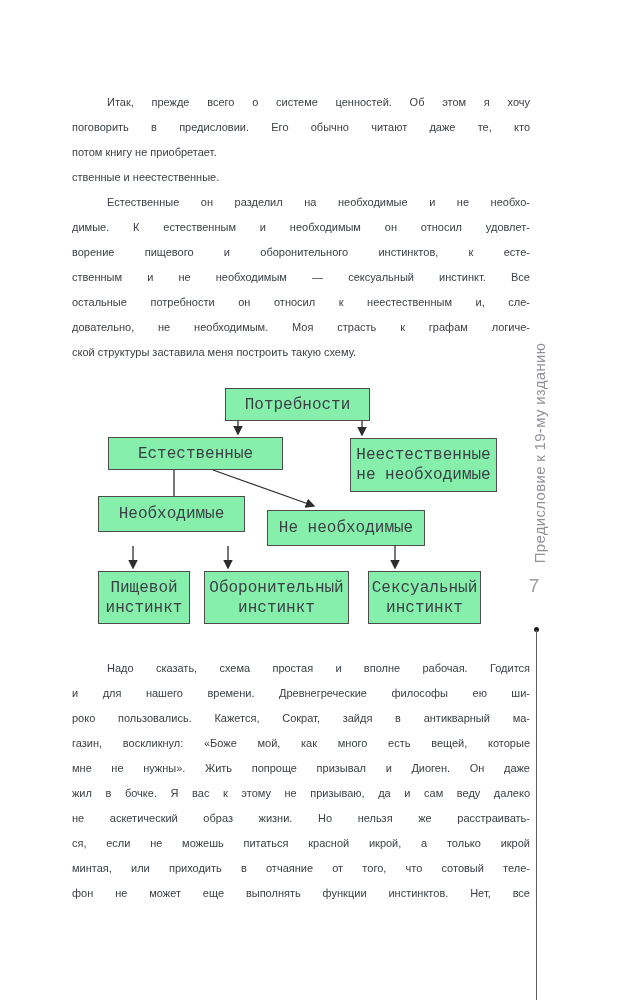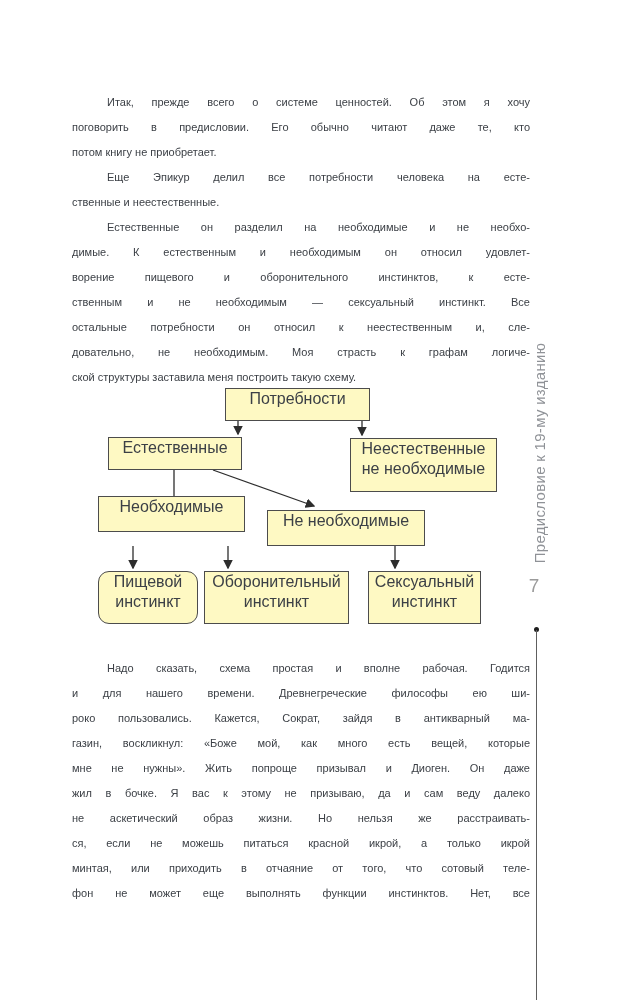--- a/index.html
+++ b/index.html
@@ -25,23 +25,25 @@
   .line { text-align: justify; text-align-last: justify; }
   .line.lastline { text-align-last: left; }
   .line.indent { text-indent: 35px; }
 
   .diagram { position: absolute; left: 0; top: 0; width: 619px; height: 1000px; }
   .edges-svg { position: absolute; left: 0; top: 0; pointer-events: none; }
   .dbox {
     position: absolute;
     box-sizing: border-box;
     border: 1.4px solid var(--box-border, #4c4c4c);
-    background: #fef9c3;
+    background: #86efac;
     display: flex;
+    align-items: center;
     justify-content: center;
+    font-family: Liberation Mono, monospace;
   }
   .dbox span {
     white-space: pre-line;
     text-align: center;
     font-size: 16px;
     line-height: 20px;
     color: var(--body-text, #3c4046);
   }
 
   .sidebar-title {
@@ -90,21 +92,20 @@
 
 <div class="page">
 
   <div class="textblock top" id="text-top">
       <div class="para">
         <div class="line indent">Итак, прежде всего о системе ценностей. Об этом я хочу</div>
         <div class="line">поговорить в предисловии. Его обычно читают даже те, кто</div>
         <div class="line lastline">потом книгу не приобретает.</div>
       </div>
       <div class="para">
-        <div class="line indent">Еще Эпикур делил все потребности человека на есте-</div>
         <div class="line lastline">ственные и неестественные.</div>
       </div>
       <div class="para">
         <div class="line indent">Естественные он разделил на необходимые и не необхо-</div>
         <div class="line">димые. К естественным и необходимым он относил удовлет-</div>
         <div class="line">ворение пищевого и оборонительного инстинктов, к есте-</div>
         <div class="line">ственным и не необходимым — сексуальный инстинкт. Все</div>
         <div class="line">остальные потребности он относил к неестественным и, сле-</div>
         <div class="line">довательно, не необходимым. Моя страсть к графам логиче-</div>
         <div class="line lastline">ской структуры заставила меня построить такую схему.</div>
@@ -122,34 +123,34 @@
         <line x1="362" y1="421" x2="362" y2="435" stroke="#2d2d2d" stroke-width="1.3" marker-end="url(#arrowhead)"></line>
         <line x1="174" y1="470" x2="174" y2="507" stroke="#2d2d2d" stroke-width="1.3" marker-end="url(#arrowhead)"></line>
         <line x1="213" y1="470" x2="314" y2="506" stroke="#2d2d2d" stroke-width="1.3" marker-end="url(#arrowhead)"></line>
         <line x1="133" y1="546" x2="133" y2="568" stroke="#2d2d2d" stroke-width="1.3" marker-end="url(#arrowhead)"></line>
         <line x1="228" y1="546" x2="228" y2="568" stroke="#2d2d2d" stroke-width="1.3" marker-end="url(#arrowhead)"></line>
         <line x1="395" y1="546" x2="395" y2="568" stroke="#2d2d2d" stroke-width="1.3" marker-end="url(#arrowhead)"></line>
       </svg>
   <div class="dbox" style="left: 225px; top: 388px; width: 145px; height: 33px;">
         <span>Потребности</span>
       </div>
-      <div class="dbox" style="left: 108px; top: 437px; width: 134px; height: 33px;">
+      <div class="dbox" style="left: 108px; top: 437px; width: 175px; height: 33px;">
         <span>Естественные</span>
       </div>
       <div class="dbox" style="left: 350px; top: 438px; width: 147px; height: 54px;">
         <span>Неестественные
 не необходимые</span>
       </div>
       <div class="dbox" style="left: 98px; top: 496px; width: 147px; height: 36px;">
         <span>Необходимые</span>
       </div>
       <div class="dbox" style="left: 267px; top: 510px; width: 158px; height: 36px;">
         <span>Не необходимые</span>
       </div>
-      <div class="dbox" style="left: 98px; top: 571px; width: 100px; height: 53px; border-radius: 11px;">
+      <div class="dbox" style="left: 98px; top: 571px; width: 92px; height: 53px;">
         <span>Пищевой
 инстинкт</span>
       </div>
       <div class="dbox" style="left: 204px; top: 571px; width: 145px; height: 53px;">
         <span>Оборонительный
 инстинкт</span>
       </div>
       <div class="dbox" style="left: 368px; top: 571px; width: 113px; height: 53px;">
         <span>Сексуальный
 инстинкт</span>

